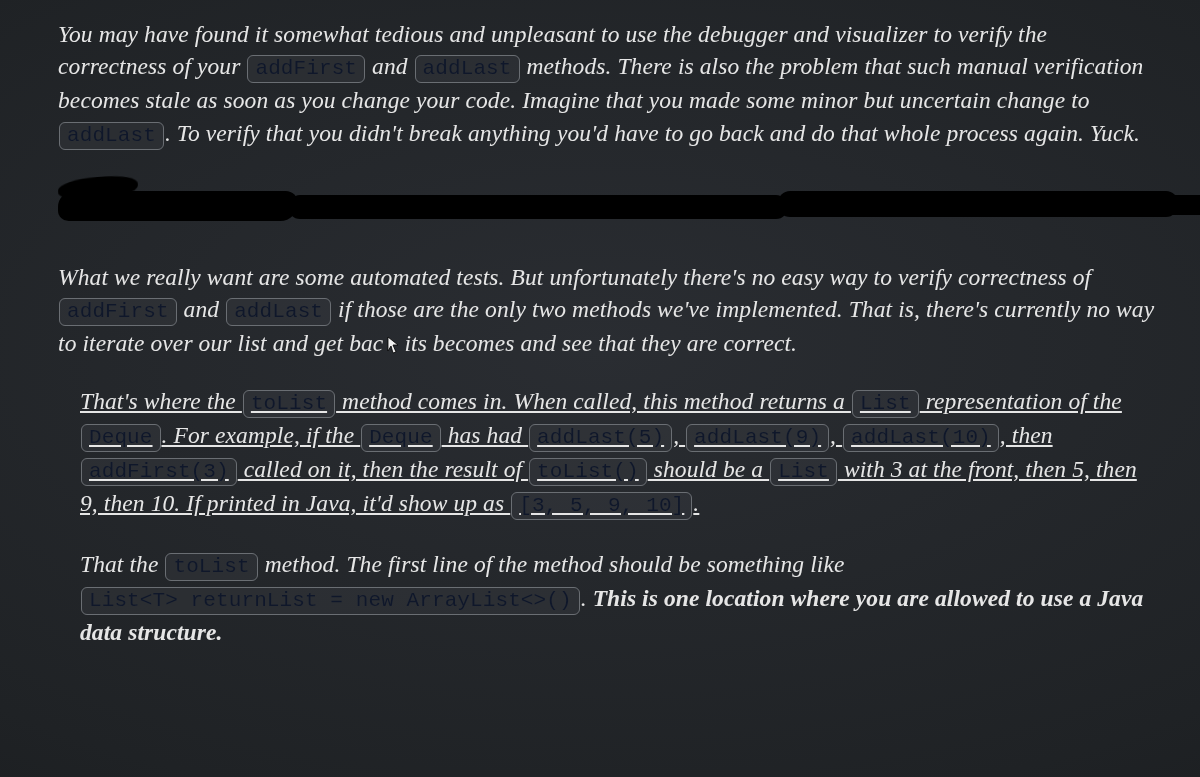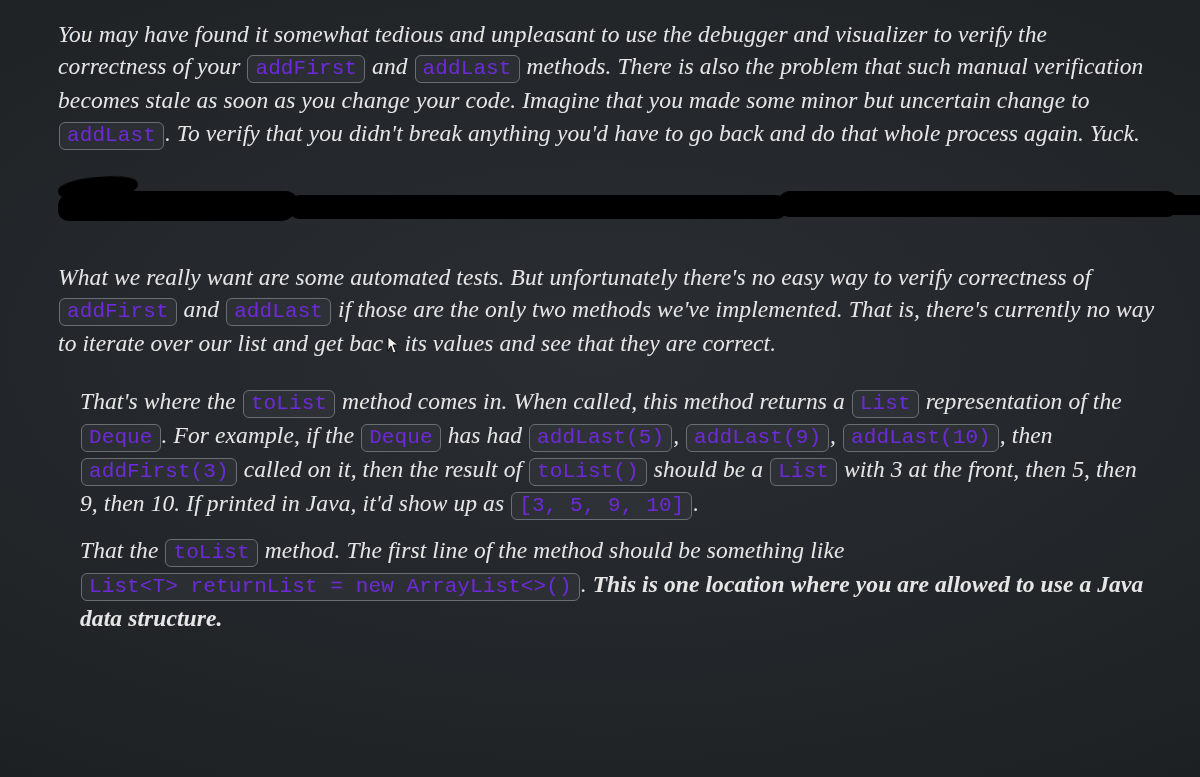--- a/index.html
+++ b/index.html
@@ -19,32 +19,32 @@
   p {
     margin: 0 0 22px 0;
     font-size: 23.5px;
     line-height: 1.38;
     font-style: italic;
     font-weight: 500;
     letter-spacing: 0.1px;
     color: #e6e6e6;
     text-shadow: 0 0 1px rgba(255,255,255,0.05);
   }
-  p.tight { margin-bottom: 14px; }
+  p.tight { margin-bottom: 28px; text-decoration: underline; }
   code.inline {
     font-family: 'Menlo', 'Consolas', 'Courier New', monospace;
     font-style: normal;
     font-size: 21px;
     border: 1.5px solid #6a6e73;
     border-radius: 6px;
     padding: 1px 7px 2px 7px;
     margin: 0 1px;
     background: rgba(60,63,68,0.35);
     white-space: nowrap;
-    color: #6d28d9;
+    color: #0f172a;
   }
   .redaction {
     height: 58px;
     margin: 6px 0 30px 0;
     position: relative;
   }
   .scribble {
     position: absolute;
     height: 26px;
     background: #000;
@@ -77,21 +77,21 @@
     <div class="scribble sc1"></div>
     <div class="scribble sc2"></div>
     <div class="scribble sc3"></div>
     <div class="scribble sc4"></div>
     <div class="scribble sc5"></div>
   </div>
 
   <p>
     <span>What we really want are some automated tests. But unfortunately there's no easy way to verify correctness of </span><code class="inline">addFirst</code><span> and </span><code class="inline">addLast</code><span> if those are the only two methods we've implemented. That is, there's currently no way to iterate over our list and get bac</span><span class="cursor"><svg width="18" height="20" viewBox="0 0 18 20">
           <path d="M3 17 L3 3 L13 11 L8 11 L11 18 L8 19 L6 12 Z" fill="#f0f0f0" stroke="#000" stroke-width="0.8"></path>
-        </svg></span><span>its values and see that they are correct.</span>
+        </svg></span><span>its becomes and see that they are correct.</span>
   </p>
 
   <p class="indent tight">
     <span>That's where the </span><code class="inline">toList</code><span> method comes in. When called, this method returns a </span><code class="inline">List</code><span> representation of the </span><code class="inline">Deque</code><span>. For example, if the </span><code class="inline">Deque</code><span> has had </span><code class="inline">addLast(5)</code><span>, </span><code class="inline">addLast(9)</code><span>, </span><code class="inline">addLast(10)</code><span>, then </span><code class="inline">addFirst(3)</code><span> called on it, then the result of </span><code class="inline">toList()</code><span> should be a </span><code class="inline">List</code><span> with 3 at the front, then 5, then 9, then 10. If printed in Java, it'd show up as </span><code class="inline">[3, 5, 9, 10]</code><span>.</span>
   </p>
 
   <p class="indent">
     <span>That the </span><code class="inline">toList</code><span> method. The first line of the method should be something like </span><code class="inline">List&lt;T&gt; returnList = new ArrayList&lt;&gt;()</code><span>. </span><span class="bold">This is one location where you are allowed to use a Java data structure.</span>
   </p>
 

